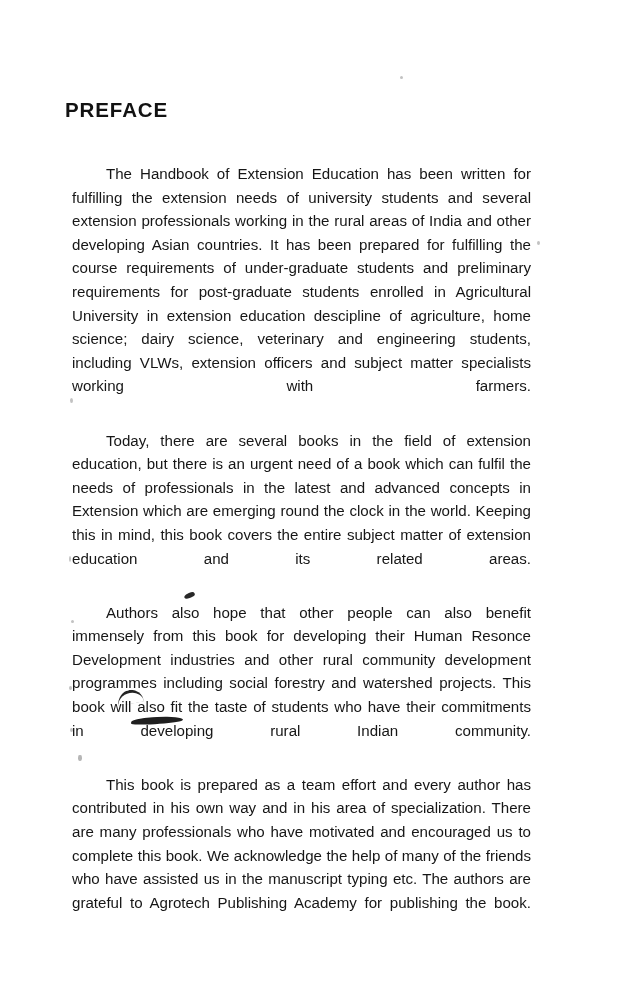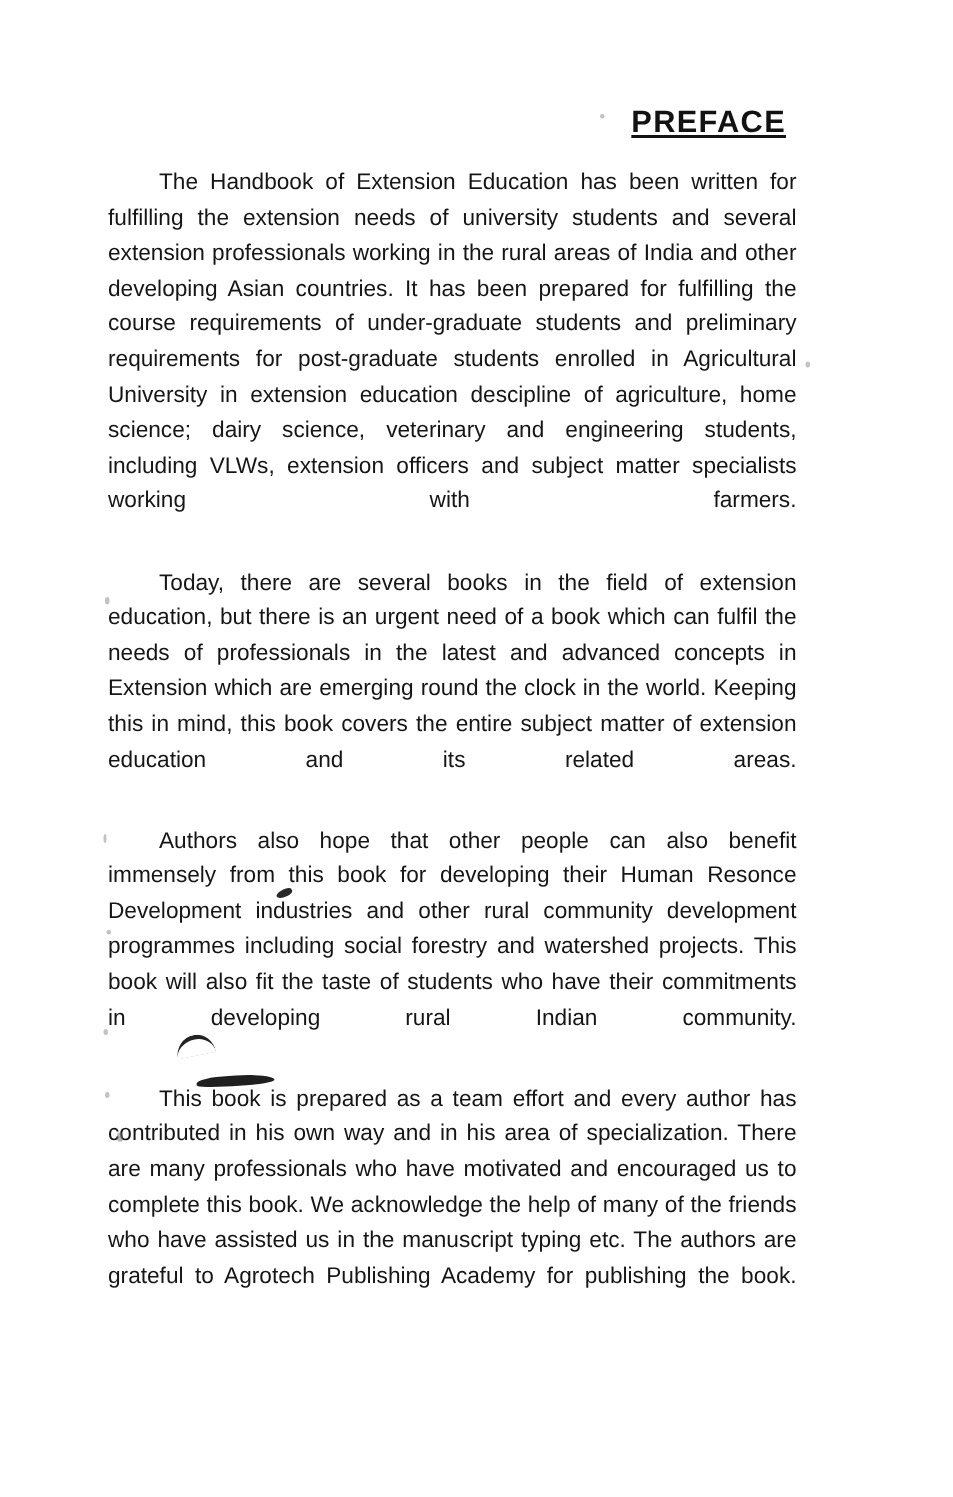--- a/index.html
+++ b/index.html
@@ -24,31 +24,30 @@
     position: absolute;
     left: 72px;
     top: 0;
     width: 459px;
   }
 
   .page-title {
     font-size: 20.5px;
     font-weight: bold;
     letter-spacing: 0.9px;
-    text-align: right;
+    text-align: left;
     margin: 0;
-    padding-top: 70px;
+    padding-top: 98px;
     color: #121212;
     
     transform: translateX(-7px);
-    text-decoration: underline;
   }
 
   .body-copy {
-    margin-top: 16px;
+    margin-top: 40px;
   }
 
   p.para {
     margin: 0;
     font-size: 15.1px;
     line-height: 23.6px;
     text-align: justify;
     text-justify: inter-word;
     text-indent: 34px;
     color: #161616;

